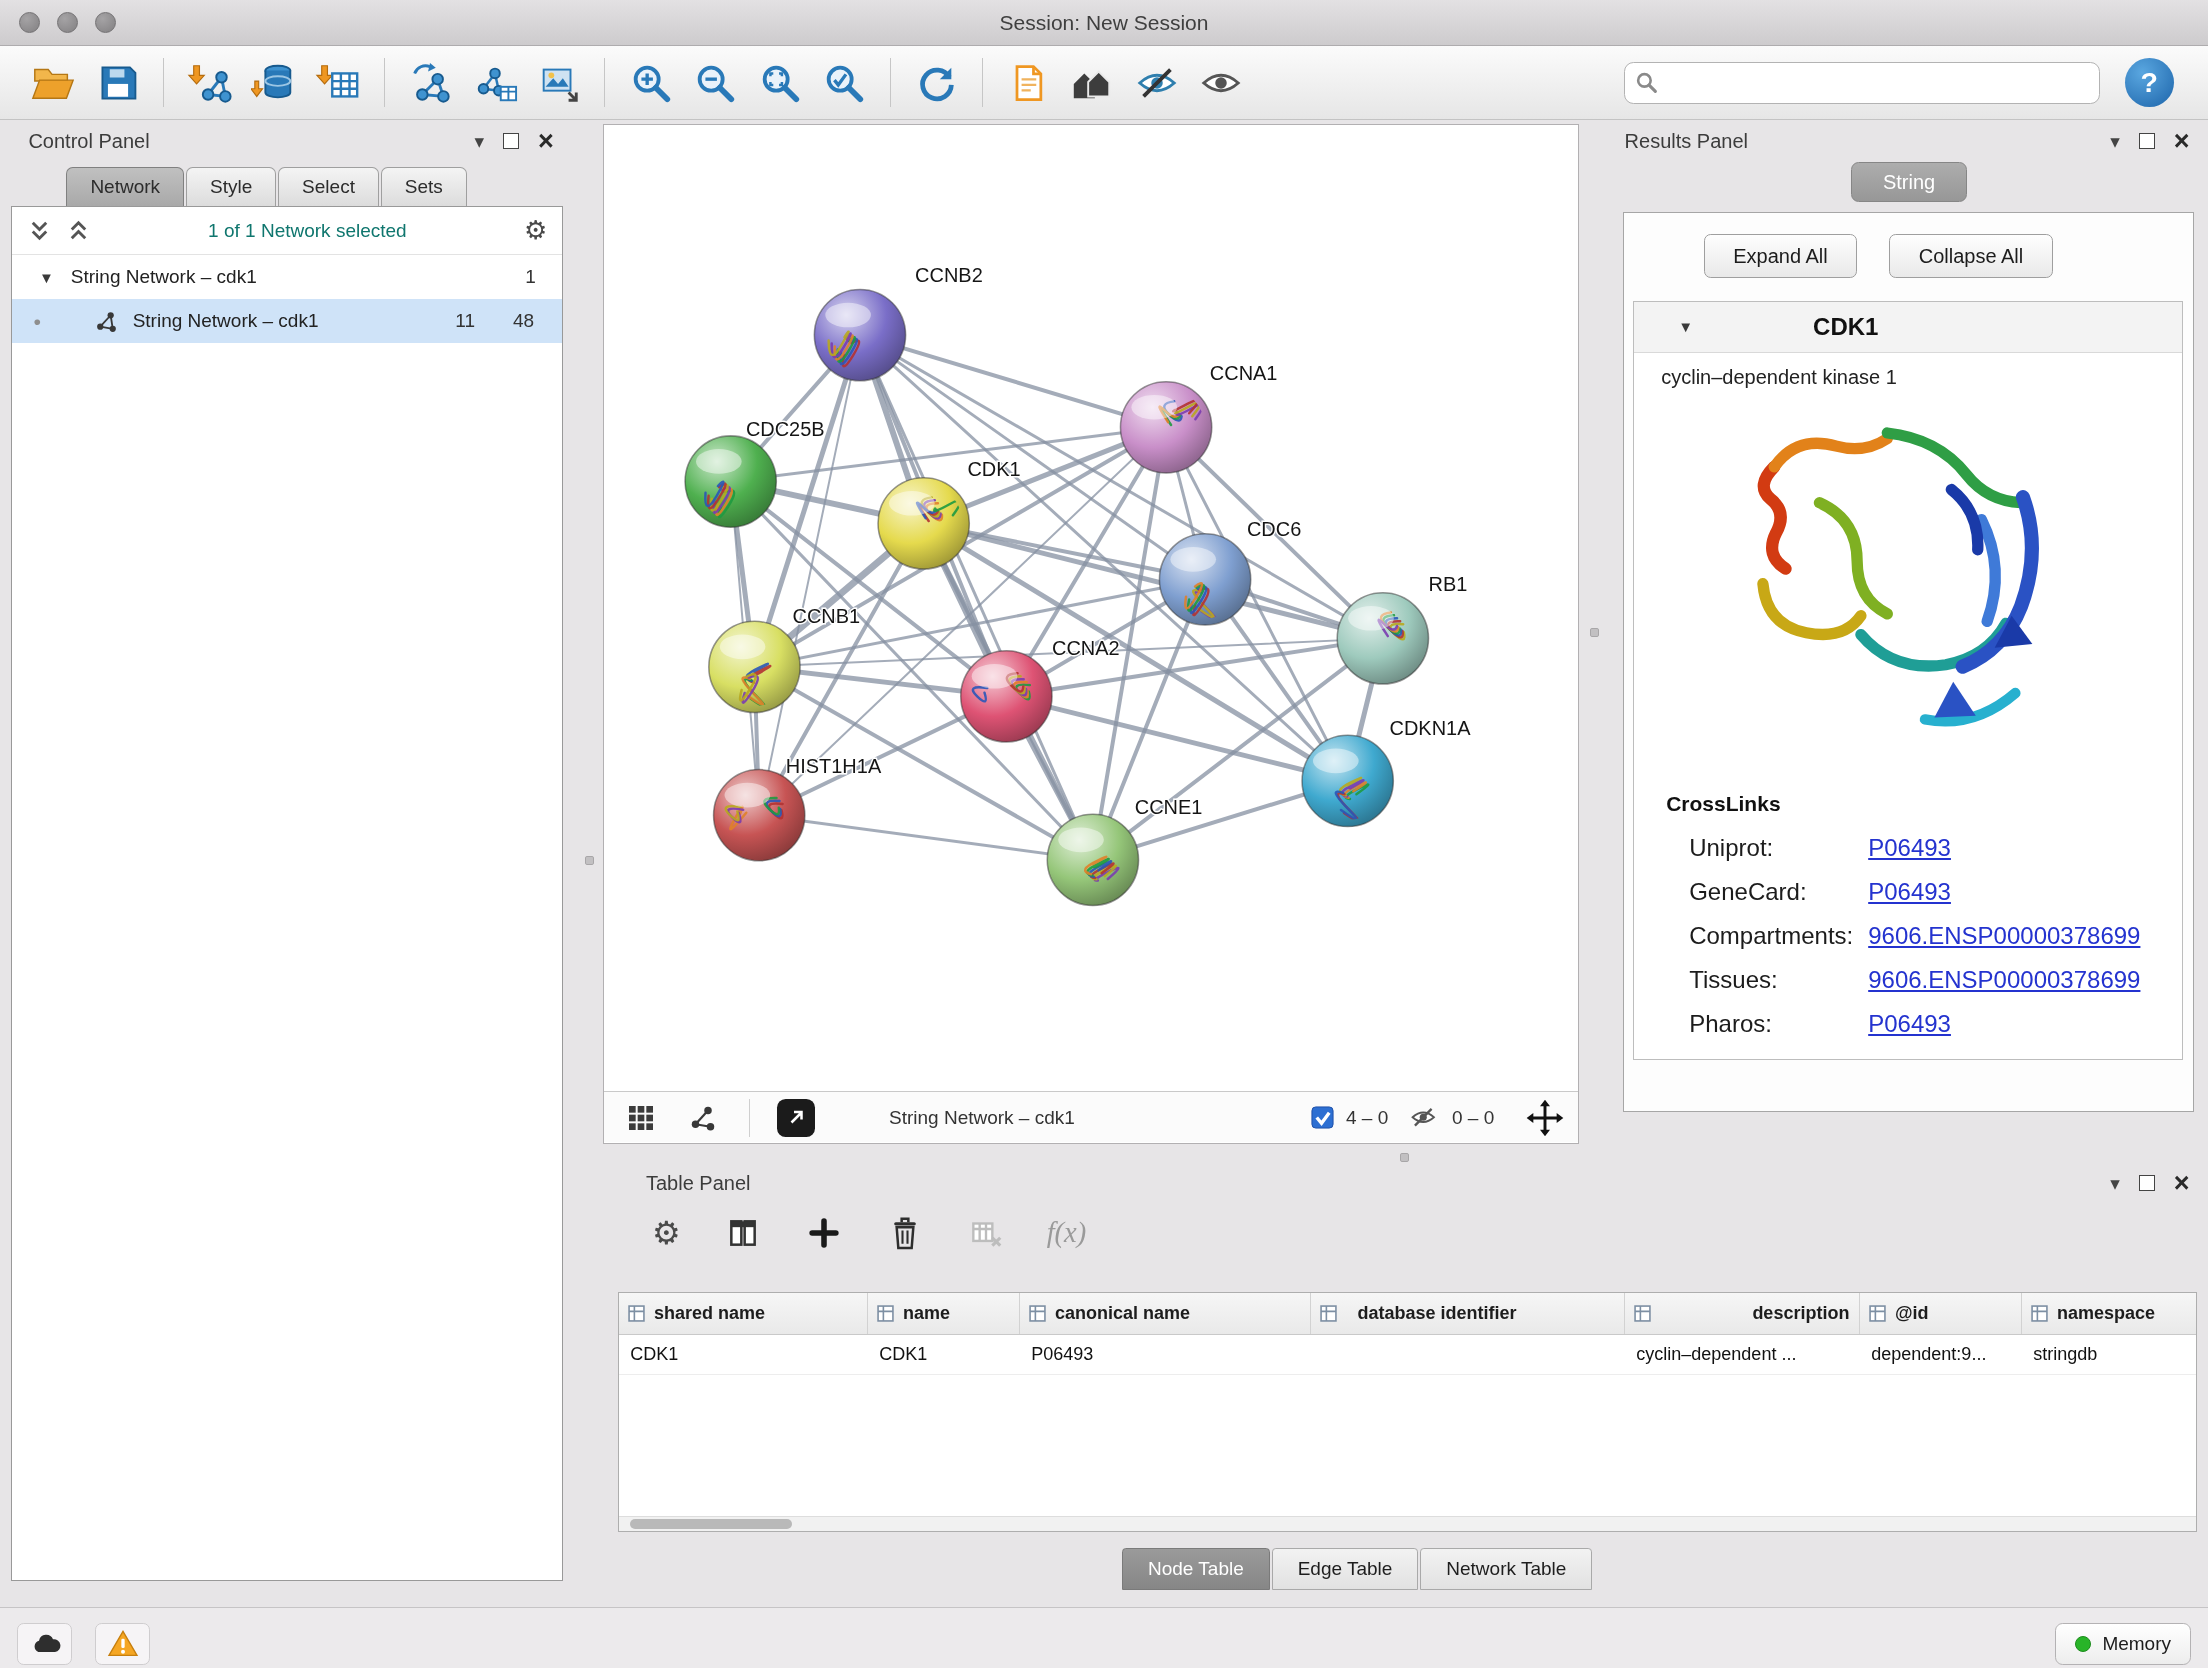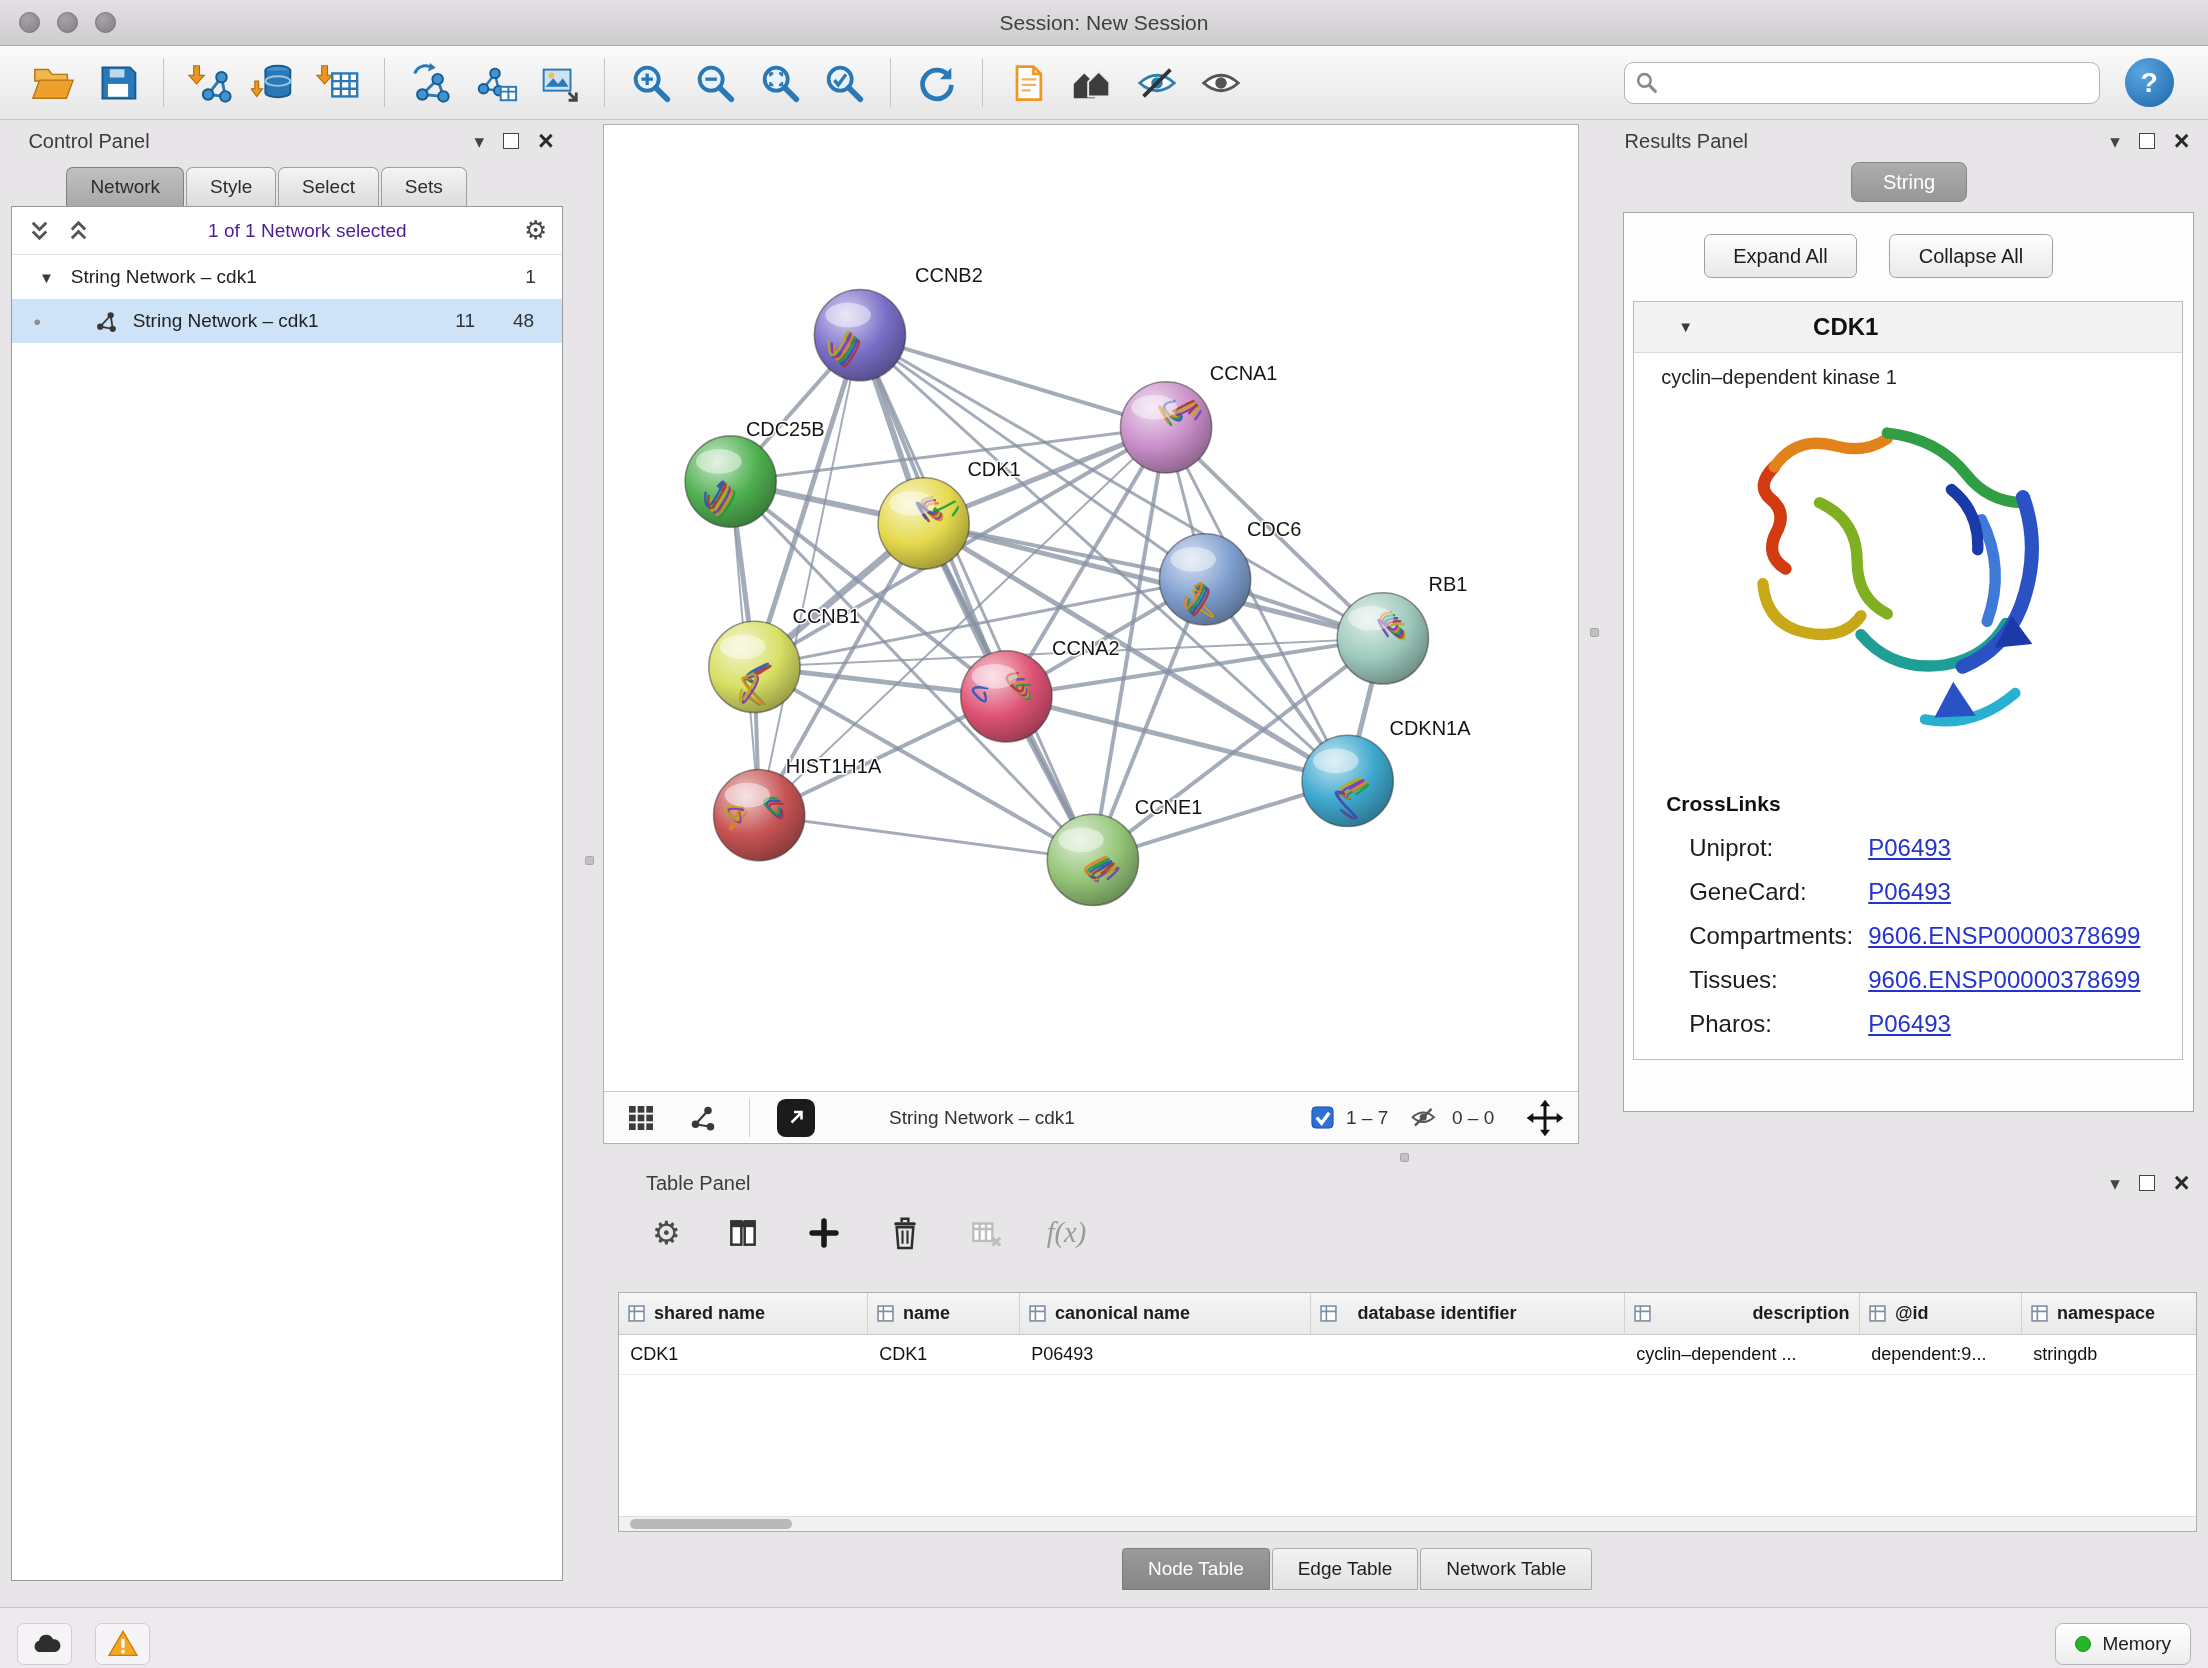--- a/index.html
+++ b/index.html
@@ -30,21 +30,21 @@
   .gi-float{width:16px;height:16px;border:1.9px solid #444;background:#fff;}
   .gi-close{font-size:27px;font-weight:bold;color:#2a2a2a;line-height:19px;}
 
   
   .cpanel{left:11.4px;top:126px;width:552px;height:1455px;}
   .tabs{display:flex;margin:7.6px 0 0 55px;height:42px;align-items:flex-end;}
   .tab{padding:7.6px 23px;font-size:19px;border:1px solid #9f9f9f;border-bottom:none;border-radius:6.7px 6.7px 0 0;background:linear-gradient(#f4f4f4,#dcdcdc);margin-right:1.9px;color:#2c2c2c;}
   .tab.sel{background:linear-gradient(#c0c0c0,#a9a9a9);border-color:#808080;}
   .cbox{position:absolute;left:0;top:80px;width:552px;height:1375px;border:1px solid #999;background:#fff;}
   .listhdr{display:flex;align-items:center;height:48px;border-bottom:1px solid #e3e3e3;padding:0 15px;}
-  .liststatus{flex:1;text-align:center;font-size:19px;color:#4c1d95;}
+  .liststatus{flex:1;text-align:center;font-size:19px;color:#0f766e;}
   .gearglyph{font-size:26px;color:#4a4a4a;}
   .trow{display:flex;align-items:center;height:44px;font-size:19px;padding:0 13.3px;}
   .trow.sel{background:#cfe3f8;}
   .tri{font-size:15px;color:#3a3a3a;margin:0 17px 0 13.3px;}
   .bullet{font-size:13.3px;color:#8e8e8e;margin:0 21px 0 7.6px;}
   .rcount{margin-left:auto;color:#333;padding-right:13.3px;}
 
   
   .npanel{left:603px;top:124px;width:976px;height:1020px;border:1px solid #b2b0b2;background:#fff;}
   .ncanvas{position:absolute;left:0;top:0;width:974px;height:966px;background:#fff;}
@@ -643,21 +643,21 @@
     <div class="ntb-item" style="left:285px;">
         <span class="ntb-text">String Network – cdk1</span>
       </div>
     <div class="ntb-item" style="left:706px;">
       <svg width="25" height="25" viewBox="0 0 26 26">
         <rect x="2" y="2" width="22" height="22" rx="4" fill="#2d6fd2" stroke="#1d4fa8"></rect>
         <path d="M7 13 l5 6 8 -11" stroke="#fff" stroke-width="3.5" fill="none"></path>
       </svg>
     </div>
     <div class="ntb-item" style="left:742px;">
-        <span class="ntb-text">1 – 7</span>
+        <span class="ntb-text">4 – 0</span>
       </div>
     <div class="ntb-item" style="left:805px;">
       <svg width="28.5" height="28.5" viewBox="0 0 48 48">
         <path d="M6 24 q18 -16 36 0 q-18 16 -36 0z" fill="#fff" stroke="#555" stroke-width="3"></path>
         <circle cx="24" cy="24" r="6" fill="#555"></circle>
         <line x1="10" y1="38" x2="38" y2="10" stroke="#555" stroke-width="4"></line>
       </svg>
     </div>
     <div class="ntb-item" style="left:848px;">
         <span class="ntb-text">0 – 0</span>

